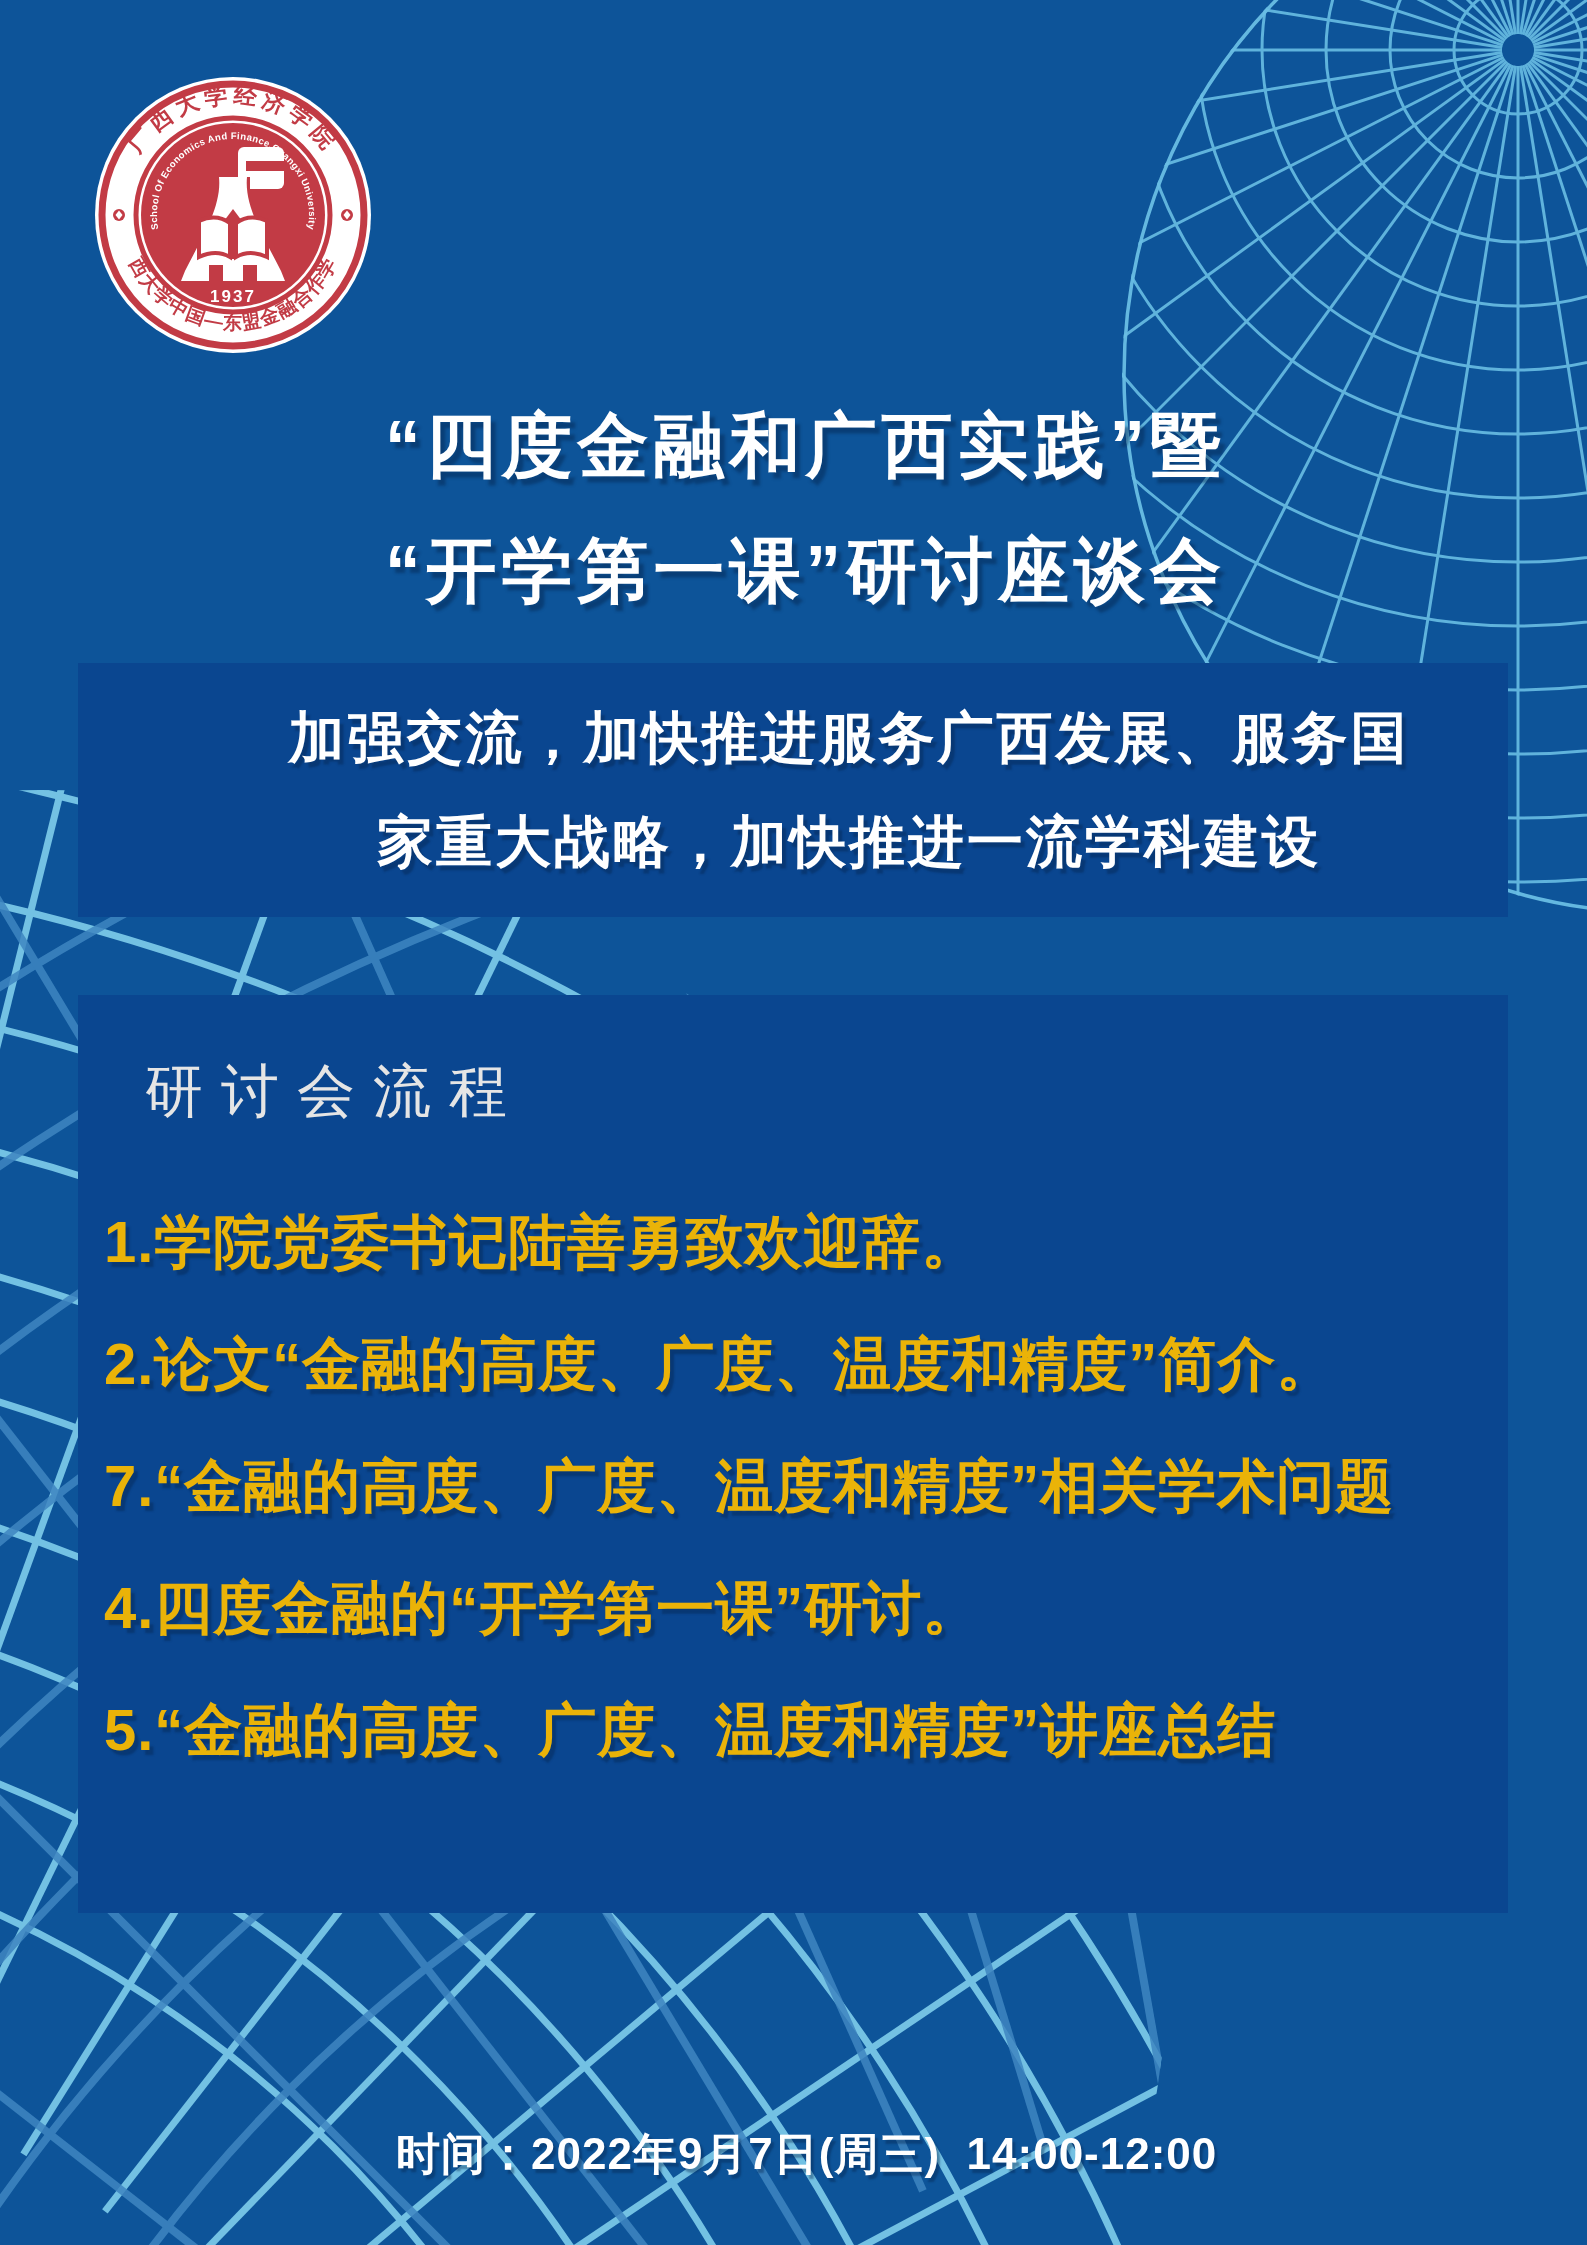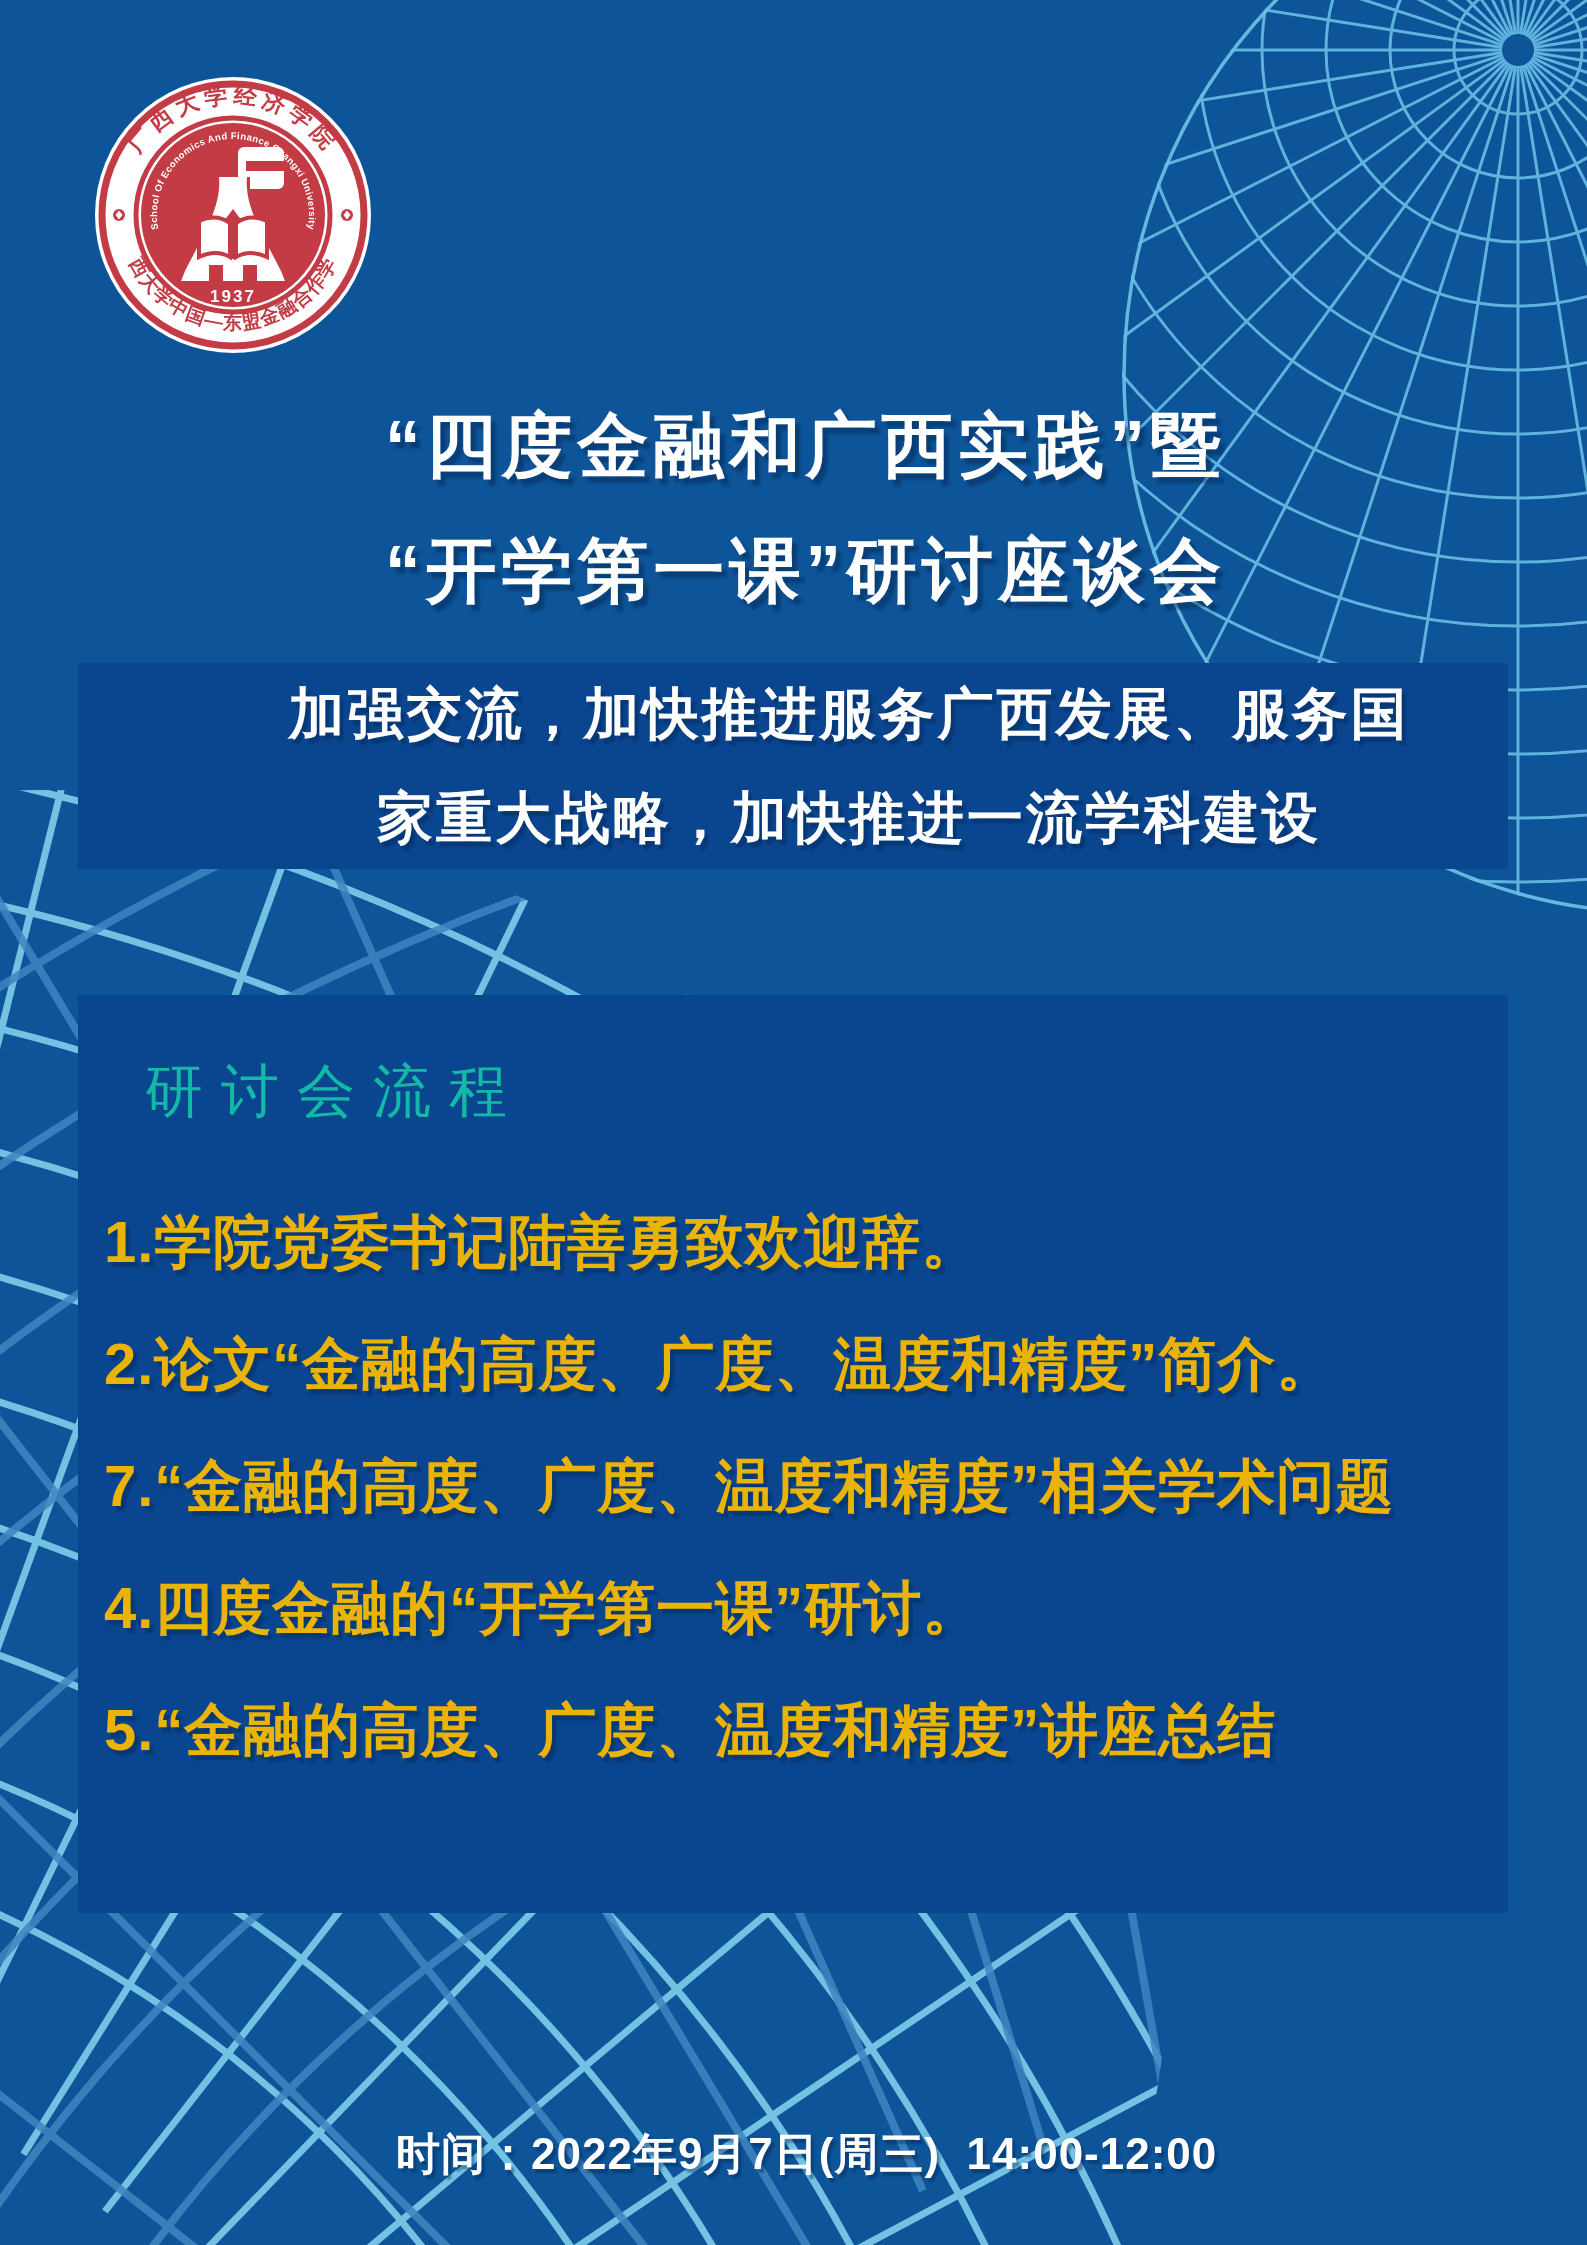--- a/index.html
+++ b/index.html
@@ -10,30 +10,30 @@
   }
   .bg-art{position:absolute;left:0;top:0;z-index:0;}
   .seal{position:absolute;left:95px;top:77px;width:276px;height:276px;z-index:2;}
   .main-title{
     position:absolute;left:12px;top:383px;width:100%;z-index:2;
     text-align:center;color:#ffffff;font-weight:bold;
     font-size:71px;letter-spacing:5px;line-height:125px;white-space:nowrap;
     text-shadow:5px 6px 3px rgba(5,35,75,.45);
   }
   .panel{position:absolute;left:78px;width:1430px;background:#0a4690;z-index:1;}
-  .subtitle-panel{top:663px;height:206px;}
+  .subtitle-panel{top:663px;height:254px;}
   .subtitle-text{
     position:absolute;left:0;top:0;right:0;bottom:0;padding-left:112px;
     display:flex;flex-direction:column;justify-content:center;align-items:center;
     color:#ffffff;font-weight:bold;font-size:56px;letter-spacing:3px;line-height:104px;
     white-space:nowrap;text-shadow:4px 5px 2px rgba(5,35,75,.4);
   }
   .agenda-panel{top:995px;height:918px;}
   .agenda-heading{
-    position:absolute;left:67px;top:58px;color:#14b8a6;
+    position:absolute;left:67px;top:58px;color:#e5e5e5;
     font-weight:normal;font-size:58px;letter-spacing:18px;white-space:nowrap;
   }
   .agenda-items{
     position:absolute;left:26px;top:187px;right:6px;
     color:#eab308;font-weight:bold;font-size:58px;letter-spacing:1px;
     text-shadow:4px 5px 2px rgba(5,35,75,.4);
   }
   .agenda-item{height:122px;display:flex;align-items:center;white-space:nowrap;}
   .agenda-item.indent{padding-left:150px;}
   .footer{

